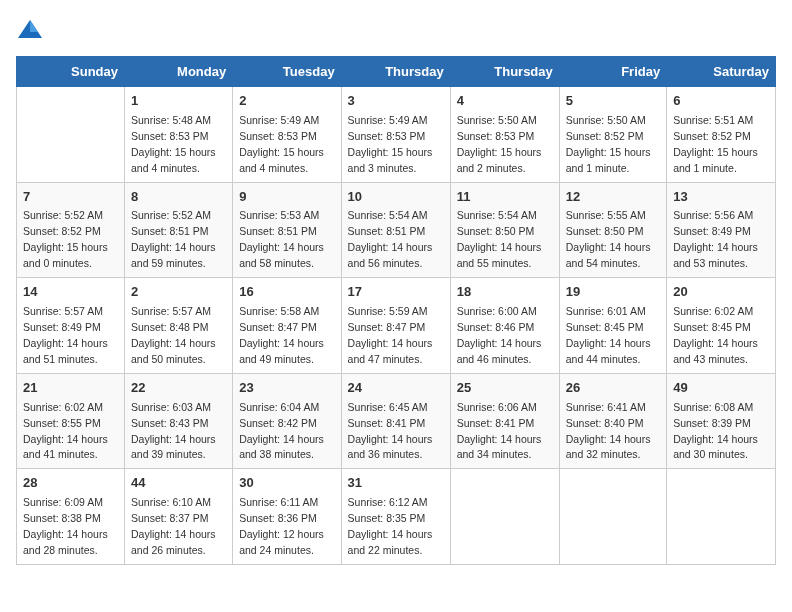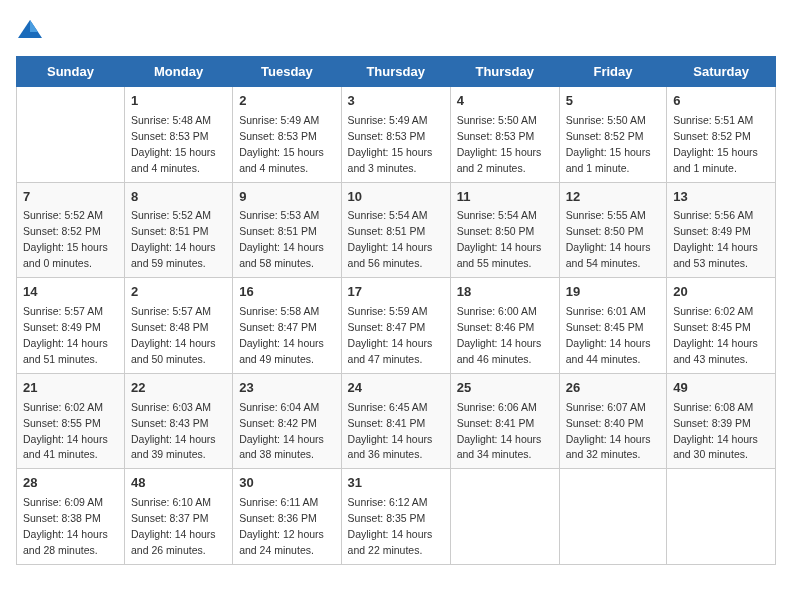--- a/index.html
+++ b/index.html
@@ -55,21 +55,21 @@
     }
     table {
       width: 100%;
       border-collapse: collapse;
       font-size: 11px;
     }
     thead tr th {
       background-color: #2b6cb0;
       color: #fff;
       padding: 7px 6px;
-      text-align: center;
+      text-align: right;
       font-size: 13px;
       font-weight: bold;
       border: 1px solid #2b6cb0;
     }
     tbody tr td {
       vertical-align: top;
       padding: 5px 6px;
       border: 1px solid #ccc;
       min-height: 70px;
       width: 113px;
@@ -229,34 +229,34 @@
           <span class="day-info">Daylight: 14 hours and 38 minutes.</span></td>
         <td><span class="day-number">24</span>
           <span class="day-info">Sunrise: 6:45 AM</span><br>
           <span class="day-info">Sunset: 8:41 PM</span><br>
           <span class="day-info">Daylight: 14 hours and 36 minutes.</span></td>
         <td><span class="day-number">25</span>
           <span class="day-info">Sunrise: 6:06 AM</span><br>
           <span class="day-info">Sunset: 8:41 PM</span><br>
           <span class="day-info">Daylight: 14 hours and 34 minutes.</span></td>
         <td><span class="day-number">26</span>
-          <span class="day-info">Sunrise: 6:07 AM</span><br>
+          <span class="day-info">Sunrise: 6:41 AM</span><br>
           <span class="day-info">Sunset: 8:40 PM</span><br>
           <span class="day-info">Daylight: 14 hours and 32 minutes.</span></td>
         <td><span class="day-number">49</span>
           <span class="day-info">Sunrise: 6:08 AM</span><br>
           <span class="day-info">Sunset: 8:39 PM</span><br>
           <span class="day-info">Daylight: 14 hours and 30 minutes.</span></td>
       </tr>
       <tr>
         <td><span class="day-number">28</span>
           <span class="day-info">Sunrise: 6:09 AM</span><br>
           <span class="day-info">Sunset: 8:38 PM</span><br>
           <span class="day-info">Daylight: 14 hours and 28 minutes.</span></td>
-        <td><span class="day-number">48</span>
+        <td><span class="day-number">44</span>
           <span class="day-info">Sunrise: 6:10 AM</span><br>
           <span class="day-info">Sunset: 8:37 PM</span><br>
           <span class="day-info">Daylight: 14 hours and 26 minutes.</span></td>
         <td><span class="day-number">30</span>
           <span class="day-info">Sunrise: 6:11 AM</span><br>
           <span class="day-info">Sunset: 8:36 PM</span><br>
           <span class="day-info">Daylight: 12 hours and 24 minutes.</span></td>
         <td><span class="day-number">31</span>
           <span class="day-info">Sunrise: 6:12 AM</span><br>
           <span class="day-info">Sunset: 8:35 PM</span><br>

